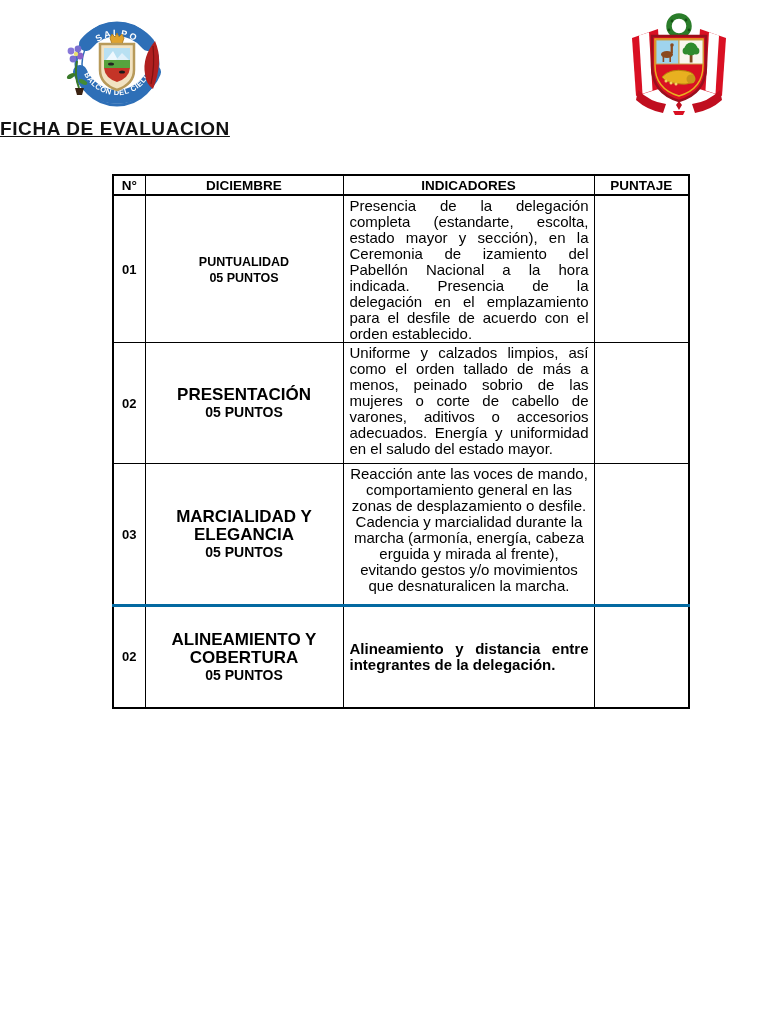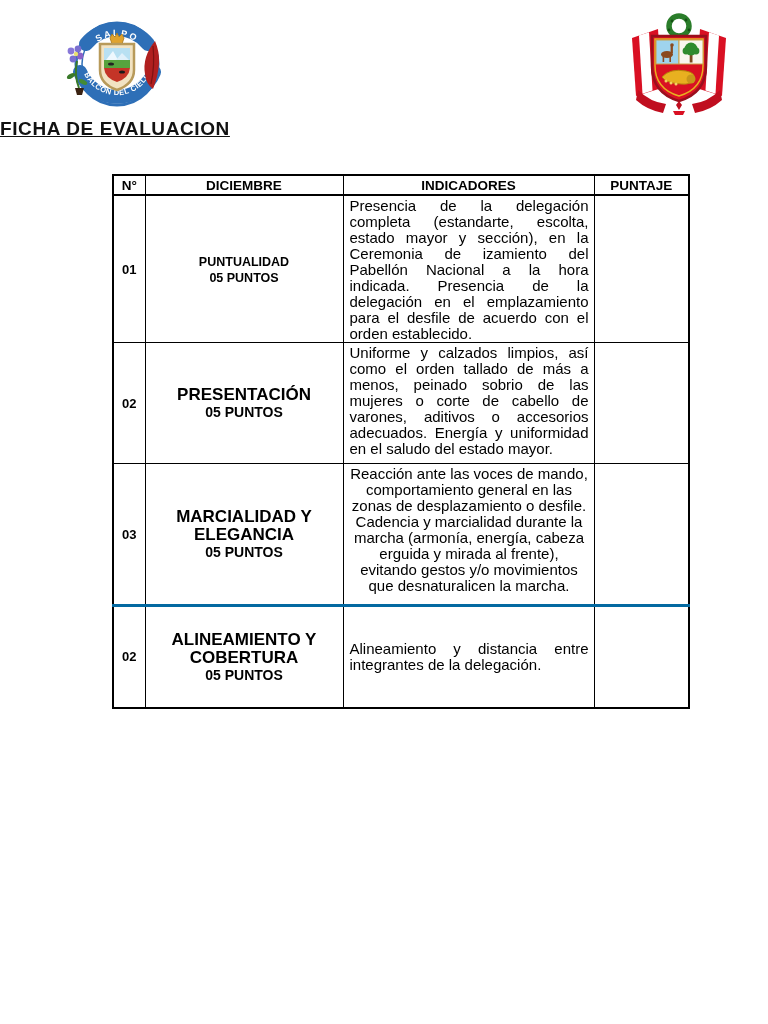--- a/index.html
+++ b/index.html
@@ -45,21 +45,21 @@
     height: 20px; font-size: 13.5px; font-weight: bold; text-align: center;
     border-bottom: 2px solid #000; padding: 0;
   }
   td.cell-num   { text-align: center; font-weight: bold; font-size: 13px; vertical-align: middle; }
   td.cell-crit  { text-align: center; font-weight: bold; vertical-align: middle; padding: 16px 6px; }
   td.cell-indic {
     vertical-align: top; text-align: justify;
     font-size: 15px; line-height: 16px;
     padding: 2px 5px 0 6px;
   }
-  td.cell-indic.v-center { vertical-align: middle; padding-top: 0; }
+  td.cell-indic.v-center { vertical-align: middle; padding-top: 0; font-weight: bold; }
   td.cell-score { background: #fff; }
   .crit-name  { font-size: 17px; line-height: 18px; }
   .crit-pts   { font-size: 14px; }
   tr.row-1 .crit-name, tr.row-1 .crit-pts { font-size: 12.5px; }
   tr.row-h1 td { height: 143px; }
   tr.row-h2 td { height: 121px; }
   tr.row-h3 td { height: 142px; text-align: center; }
   tr.row-h4 td { height: 102px; }
   tr.thick-top td { border-top: 3px solid #0369a1; }
 </style>

